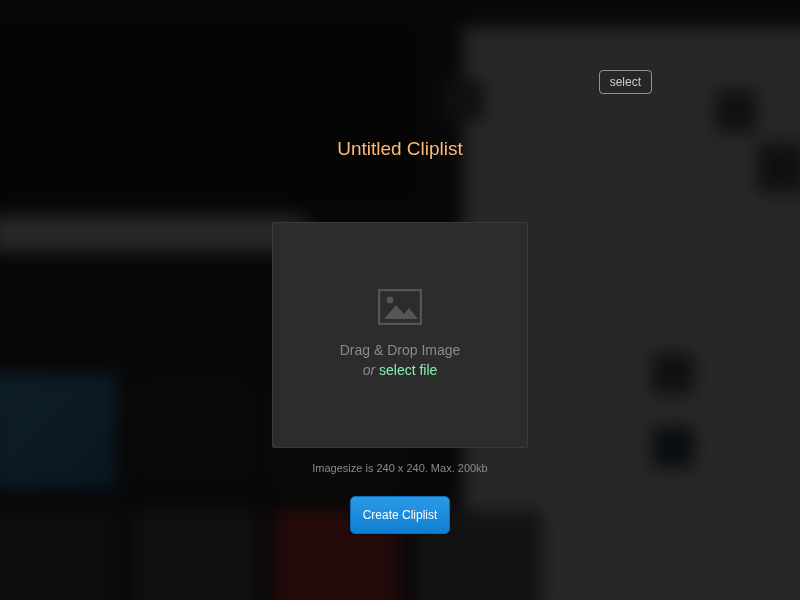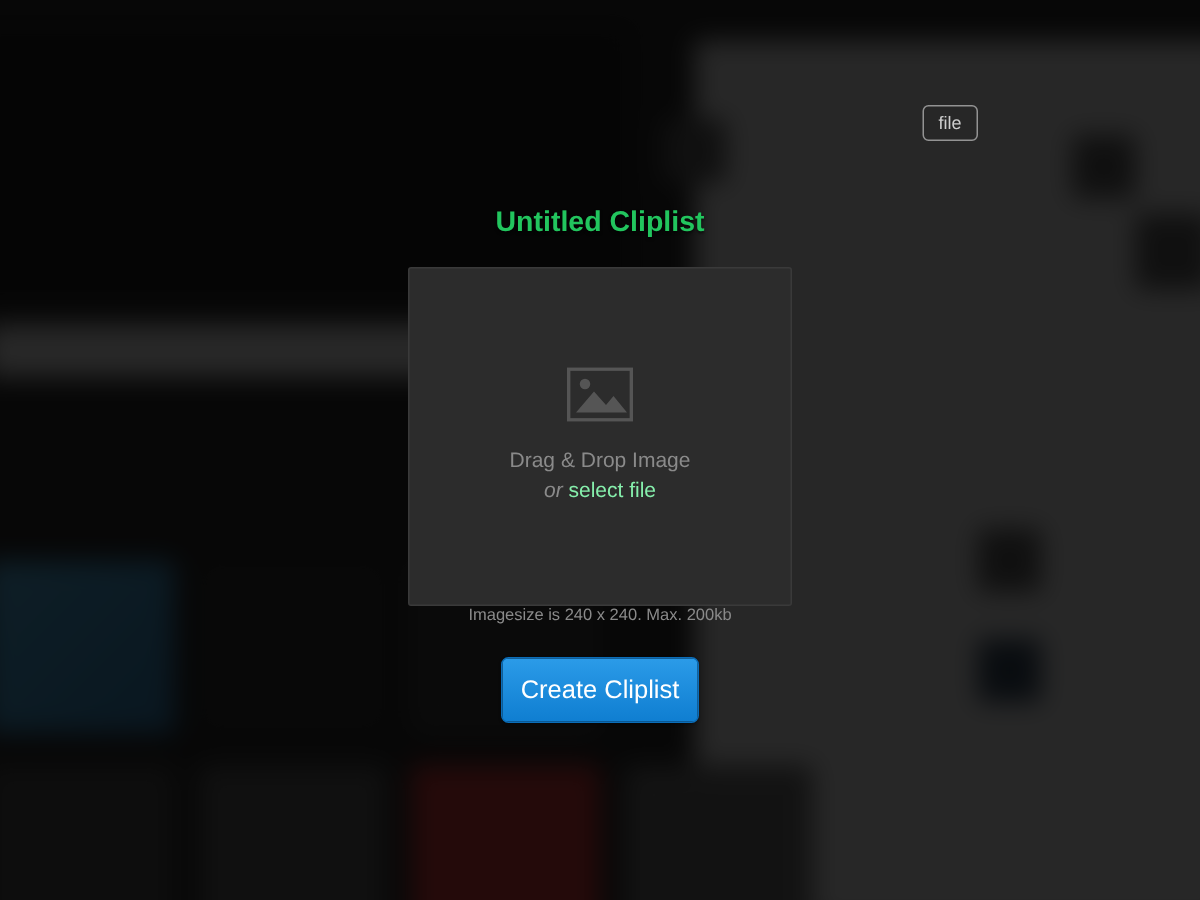--- a/index.html
+++ b/index.html
@@ -70,37 +70,38 @@
       right: -102px;
       padding: 4px 10px;
       background: transparent;
       border: 1px solid rgba(255,255,255,0.5);
       border-radius: 4px;
       color: #ccc;
       font-size: 12px;
       cursor: pointer;
     }
     .modal-title {
-      color: #22c55e;
+      color: #fdba74;
       font-size: 19px;
-      font-weight: 700;
+      font-weight: 400;
       text-shadow: 0 1px 2px rgba(0,0,0,0.6);
       margin: 50px 0 18px 0;
     }
     .dropzone {
       width: 256px;
       height: 226px;
       background: #2c2c2c;
       border: 1px solid #3a3a3a;
       border-radius: 2px;
       display: flex;
       flex-direction: column;
       align-items: center;
       justify-content: center;
       gap: 10px;
+      margin-top: 44px;
     }
     .dz-icon {
       width: 44px;
       height: 36px;
       margin-bottom: 6px;
     }
     .dz-text {
       color: #8a8a8a;
       font-size: 14px;
       text-align: center;
@@ -108,30 +109,31 @@
     }
     .dz-text .or { color: #8a8a8a; font-style: italic; }
     .dz-select {
       color: #86efac;
       text-decoration: none;
       cursor: pointer;
     }
     .hint {
       color: #8a8a8a;
       font-size: 11px;
+      margin-top: 14px;
       text-align: center;
     }
     .create-btn {
       margin-top: 22px;
       padding: 11px 12px;
       background: linear-gradient(#2b9be8, #0f7ed1);
       color: #fff;
       border: 1px solid #0b6db8;
       border-radius: 5px;
-      font-size: 17px;
+      font-size: 12px;
       font-weight: 500;
       cursor: pointer;
       box-shadow: 0 1px 2px rgba(0,0,0,0.3);
     }
   </style>
 </head>
 <body>
 
 <div class="backdrop">
 
@@ -149,21 +151,21 @@
   <div class="bd-thumb" style="top:500px; left:10px; background:#444;"></div>
   <div class="bd-thumb" style="top:500px; left:145px; background:#555;"></div>
   <div class="bd-thumb" style="top:500px; left:280px; background:#d82e2e;"></div>
   <div class="bd-thumb" style="top:500px; left:415px; background:#666;"></div>
 </div>
 
 <div class="overlay"></div>
 
 <div class="modal">
 
-  <button class="close-btn">file</button>
+  <button class="close-btn">select</button>
 
   <h2 class="modal-title">Untitled Cliplist</h2>
 
   <div class="dropzone">
     <span class="dz-icon">
       <svg viewBox="0 0 44 36" width="44" height="36">
         <rect x="1" y="1" width="42" height="34" fill="none" stroke="#555" stroke-width="2.5"></rect>
         <circle cx="12" cy="11" r="3.5" fill="#555"></circle>
         <polygon points="6,30 18,16 26,25 31,19 40,30" fill="#555"></polygon>
       </svg>

